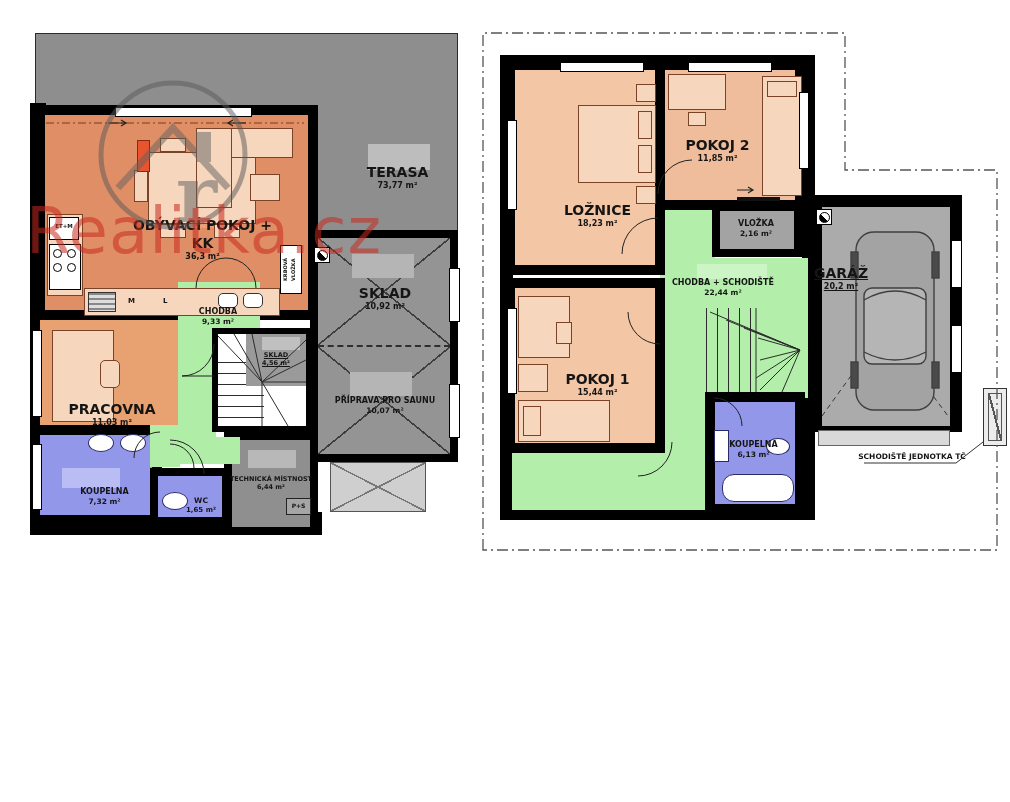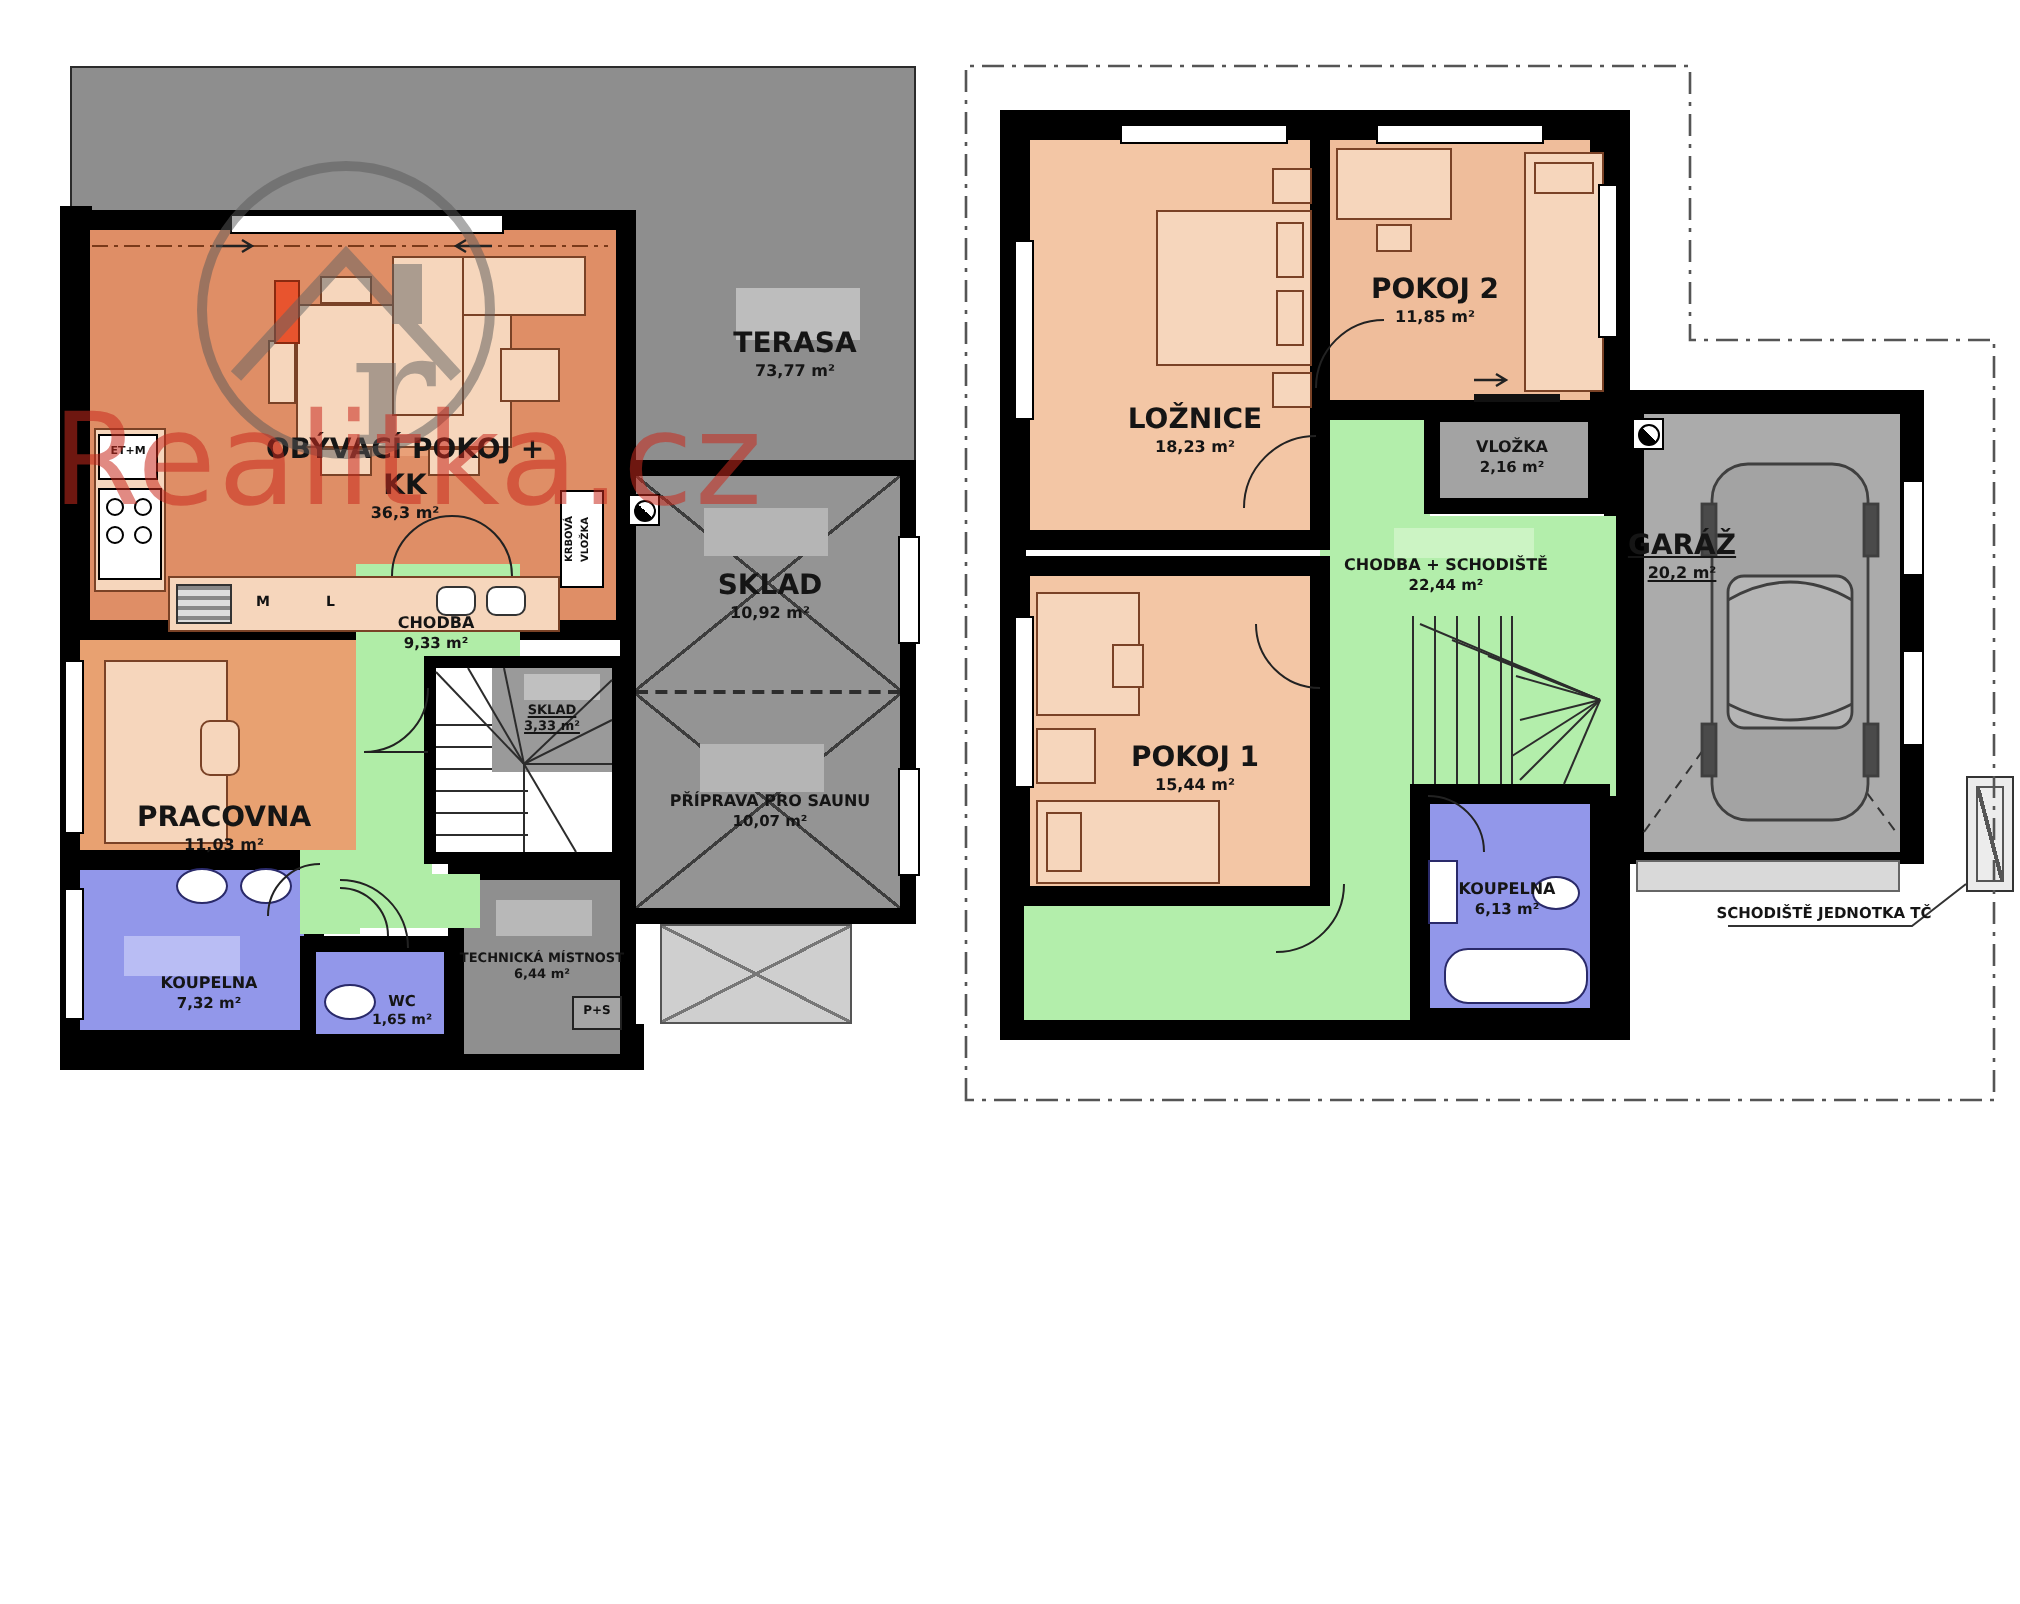--- a/index.html
+++ b/index.html
@@ -144,21 +144,21 @@
     <div class="lbl fs8" style="left:315px;top:396px;width:140px;">
       <div class="rn">PŘÍPRAVA PRO SAUNU</div>
         <div class="ra">10,07 m²</div>
     </div>
     <div class="lbl" style="left:62px;top:400px;width:100px;">
       <div class="rn">PRACOVNA</div>
         <div class="ra">11,03 m²</div>
     </div>
     <div class="lbl fs65" style="left:246px;top:351px;width:60px;text-decoration:underline;">
       <div class="rn">SKLAD</div>
-        <div class="ra">3,33 m²</div>
+        <div class="ra">4,56 m²</div>
     </div>
     <div class="lbl fs8" style="left:52px;top:487px;width:105px;">
       <div class="rn">KOUPELNA</div>
         <div class="ra">7,32 m²</div>
     </div>
     <div class="lbl fs75" style="left:176px;top:496px;width:50px;">
       <div class="rn">WC</div>
         <div class="ra">1,65 m²</div>
     </div>
     <div class="lbl fs65" style="left:226px;top:475px;width:90px;">

